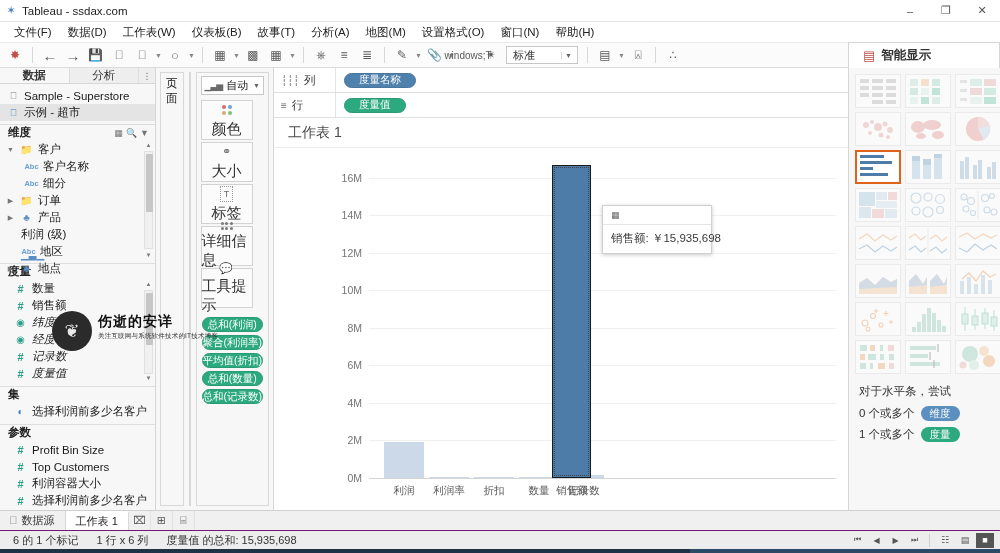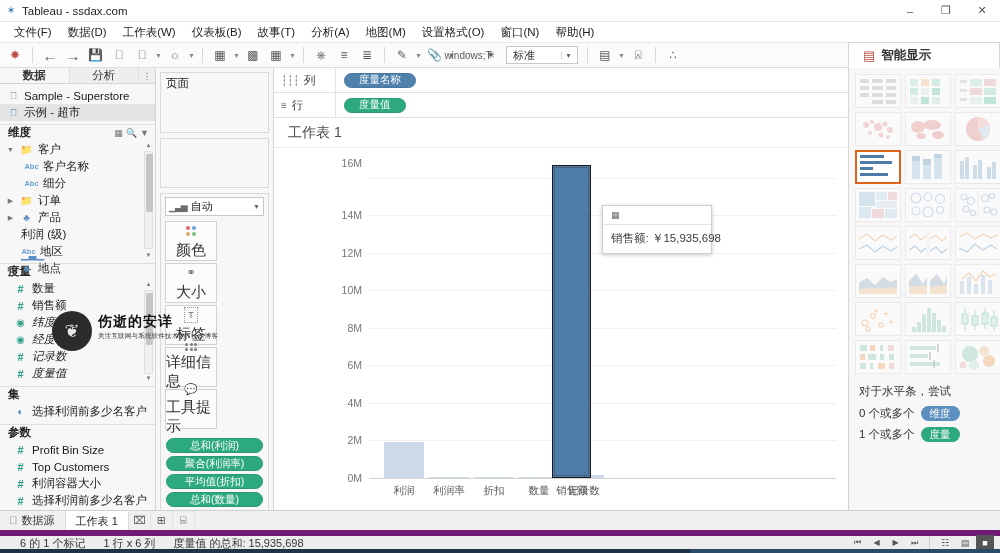--- a/index.html
+++ b/index.html
@@ -70,21 +70,21 @@
   .varrow { position:absolute; right:2px; width:9px; height:10px; text-align:center; font-size:6px; color:#777; line-height:10px; }
 
   
   .wm { position:absolute; left:52px; top:307px; width:230px; height:45px; z-index:40; pointer-events:none; }
   .wm-logo { position:absolute; left:0; top:4px; width:40px; height:40px; border-radius:50%; background:#2b2b2b;
              display:flex; align-items:center; justify-content:center; color:#e8e8e8; font-size:18px; }
   .wm-t1 { position:absolute; left:46px; top:6px; font-size:14px; font-weight:bold; color:#111; letter-spacing:1px; }
   .wm-t2 { position:absolute; left:46px; top:25px; font-size:6.5px; color:#333; letter-spacing:0.2px; }
 
   
-  .cards { width:118px; background:#f7f7f7; border-right:1px solid #d6d6d6; padding:4px 4px 4px 4px; display:flex; flex-direction:column; gap:5px; flex:none; }
+  .cards { width:118px; background:#f7f7f7; border-right:1px solid #d6d6d6; padding:4px 4px 4px 4px; display:flex; flex-direction:row; gap:5px; flex:none; }
   .card { border:1px solid #d8d8d8; background:#f7f7f7; }
   .card-hdr { padding:3px 5px; font-size:11.5px; color:#222; }
   .card-body { }
   .card.pages .card-body { height:38px; }
   .card.filters .card-body { height:48px; }
 
   .mk-sel { margin:3px 4px; height:19px; border:1px solid #c8c8c8; background:#fff; display:flex; align-items:center; padding:0 3px; gap:4px; }
   .mk-sel .mi { color:#6b6b6b; font-size:9px; letter-spacing:-1px; }
   .mk-sel .mt { flex:1; font-size:11px; color:#222; }
   .mk-sel .mc { font-size:7px; color:#666; }
@@ -147,21 +147,21 @@
   .minipill.blue { background:#5b8fc0; }
   .minipill.green { background:#2da97f; }
 
   
   .sheetbar { height:20px; background:#f0f0f0; border-top:1px solid #d0d0d0; display:flex; align-items:stretch; flex:none; }
   .ds-btn { display:flex; align-items:center; gap:5px; padding:0 10px; font-size:11px; color:#333; border-right:1px solid #d8d8d8; }
   .sheet-tab { display:flex; align-items:center; padding:0 10px; font-size:11px; color:#222; background:#fff;
                border-right:1px solid #d8d8d8; border-top:2px solid #fff; }
   .newbtn { width:22px; display:flex; align-items:center; justify-content:center; color:#5a5a5a; font-size:11px; border-right:1px solid #e2e2e2; }
 
-  .statusbar { height:19px; background:#ededed; border-top:6px solid #701a75; display:flex; padding-left:20px; gap:18px; flex:none; }
+  .statusbar { height:19px; background:#ededed; border-top:1px solid #701a75; display:flex; align-items:center; padding-left:13px; gap:18px; flex:none; }
   .st { font-size:11px; color:#333; }
   .sb-spacer { flex:1; }
   .navgrp { display:flex; align-items:center; gap:2px; padding-right:6px; }
   .navbtn { width:17px; height:15px; display:flex; align-items:center; justify-content:center; font-size:8px; color:#555; }
   .vsep { width:1px; height:13px; background:#cfcfcf; margin:0 4px; }
   .vmbtn { width:18px; height:15px; display:flex; align-items:center; justify-content:center; color:#555; font-size:9px; }
   .vmbtn.on { background:#555; color:#fff; }
   .footstrip { height:4px; background:#1f3246; display:flex; flex:none; }
   .footstrip .a { width:690px; background:#1f3246; }
   .footstrip .b { flex:1; background:#2b4a66; }
@@ -461,21 +461,21 @@
       </div>
 
       <div class="wstitle">工作表 1</div>
 
       <div class="viewport">
         <div class="chart">
 
           <div class="ylabel">值</div>
 
           <div class="grid" style="left:95px; right:12px; top:30px"></div>
-          <div class="ytick" style="width:80px; left:8px; top:15px">16M</div>
+          <div class="ytick" style="width:80px; left:8px; top:30px">16M</div>
           <div class="grid" style="left:95px; right:12px; top:67px"></div>
           <div class="ytick" style="width:80px; left:8px; top:67px">14M</div>
           <div class="grid" style="left:95px; right:12px; top:105px"></div>
           <div class="ytick" style="width:80px; left:8px; top:105px">12M</div>
           <div class="grid" style="left:95px; right:12px; top:142px"></div>
           <div class="ytick" style="width:80px; left:8px; top:142px">10M</div>
           <div class="grid" style="left:95px; right:12px; top:180px"></div>
           <div class="ytick" style="width:80px; left:8px; top:180px">8M</div>
           <div class="grid" style="left:95px; right:12px; top:217px"></div>
           <div class="ytick" style="width:80px; left:8px; top:217px">6M</div>

